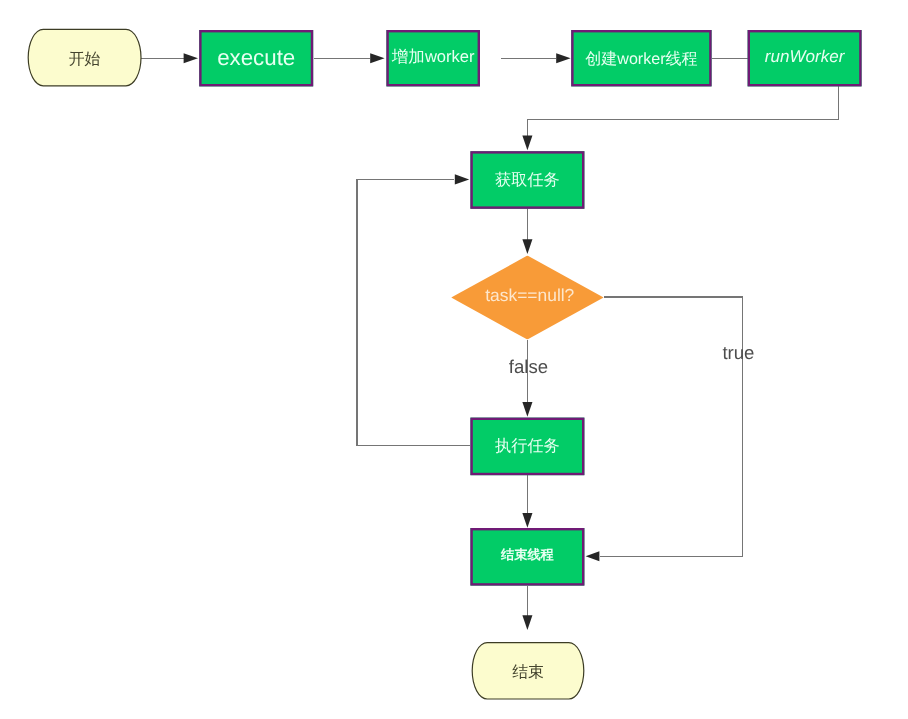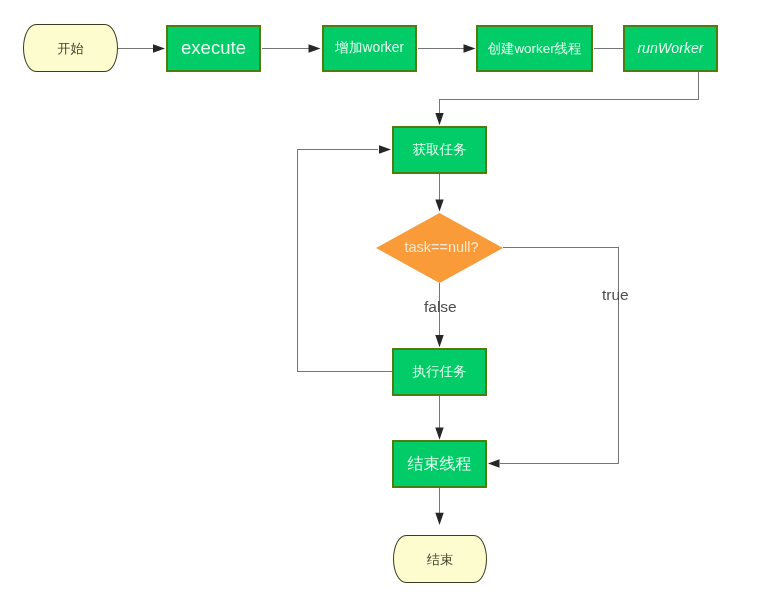--- a/index.html
+++ b/index.html
@@ -6,21 +6,21 @@
   body { width:757px; height:599px; overflow:hidden;
          font-family:"Liberation Sans", sans-serif;
          -webkit-font-smoothing:antialiased; }
   #canvas { position:relative; width:757px; height:599px; background:#ffffff; }
   svg.flow { position:absolute; left:0; top:0; }
 
   .node { position:absolute; box-sizing:border-box; display:flex;
           align-items:center; justify-content:center; }
   .node span { display:block; white-space:nowrap; line-height:1; }
 
-  .node.proc { background:#02cc67; border:2px solid #4d7c0f; }
+  .node.proc { background:#02cc67; border:2px solid #701a75; }
   .node.proc span { color:#e7fff1; }
 
   .node.term { background:#fcfcce; border:1.7px solid #3c3c24;
                border-radius:13px / 24px; }
   .node.term span { color:#44442e; }
 
   .node.dec { background:transparent; border:none; }
   .node.dec span { color:#fde7cd; position:relative; z-index:2; }
   .dec-shape { position:absolute; left:0; top:0; }
 
@@ -67,21 +67,21 @@
   </svg>
 
   <div class="node term" style="left:23px;top:24px;width:95px;height:48px;">
     <span style="font-size:13.2px;position:relative;top:1px;">开始</span>
   </div>
 
   <div class="node proc" style="left:166px;top:24.5px;width:95px;height:47.5px;">
     <span style="font-size:18.6px;">execute</span>
   </div>
 
-  <div class="node proc" style="left:322px;top:24.5px;width:95px;height:47.5px;">
+  <div class="node proc" style="left:322px;top:24.5px;width:78px;height:47.5px;">
     <span style="font-size:13.8px;">增加worker</span>
   </div>
 
   <div class="node proc" style="left:476px;top:24.5px;width:117px;height:47.5px;">
     <span style="font-size:13.4px;">创建worker线程</span>
   </div>
 
   <div class="node proc" style="left:623px;top:24.5px;width:95px;height:47.5px;font-style:italic;">
     <span style="font-size:14.2px;">runWorker</span>
   </div>
@@ -95,21 +95,21 @@
   </div>
 
   <div class="node dec" style="left:376px;top:212.6px;width:127px;height:70px;">
     <svg class="dec-shape" width="127" height="70" viewBox="0 0 127 70" shape-rendering="geometricPrecision">
       <polygon points="63.5,0 127,35 63.5,70 0,35" fill="#f89b38"></polygon>
     </svg>
     <span style="font-size:14.5px;left:2px;">task==null?</span>
   </div>
 
   <div class="node proc" style="left:392px;top:440px;width:95px;height:47.5px;">
-    <span style="font-size:16px;">结束线程</span>
+    <span style="font-size:11px;font-weight:bold;">结束线程</span>
   </div>
 
   <div class="node term" style="left:393px;top:535px;width:94px;height:48px;">
     <span style="font-size:13.2px;position:relative;top:1px;">结束</span>
   </div>
 
   <div class="edgelabel" style="left:424px;top:299px;">
     <span>false</span>
   </div>
   <div class="edgelabel" style="left:602px;top:287px;">

